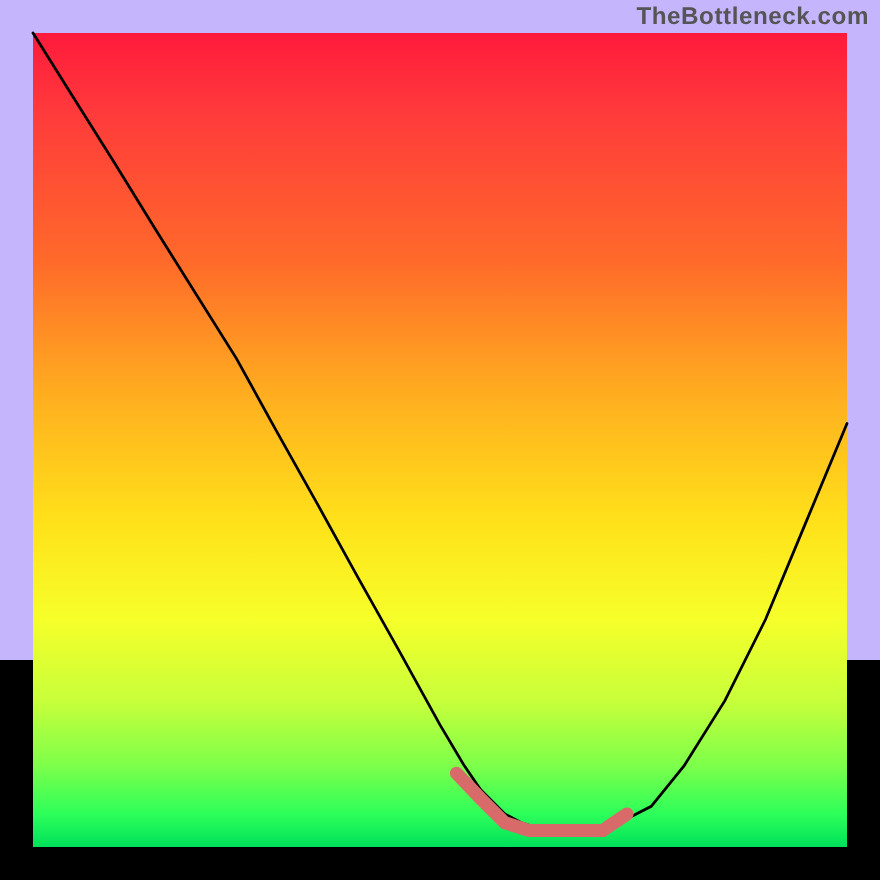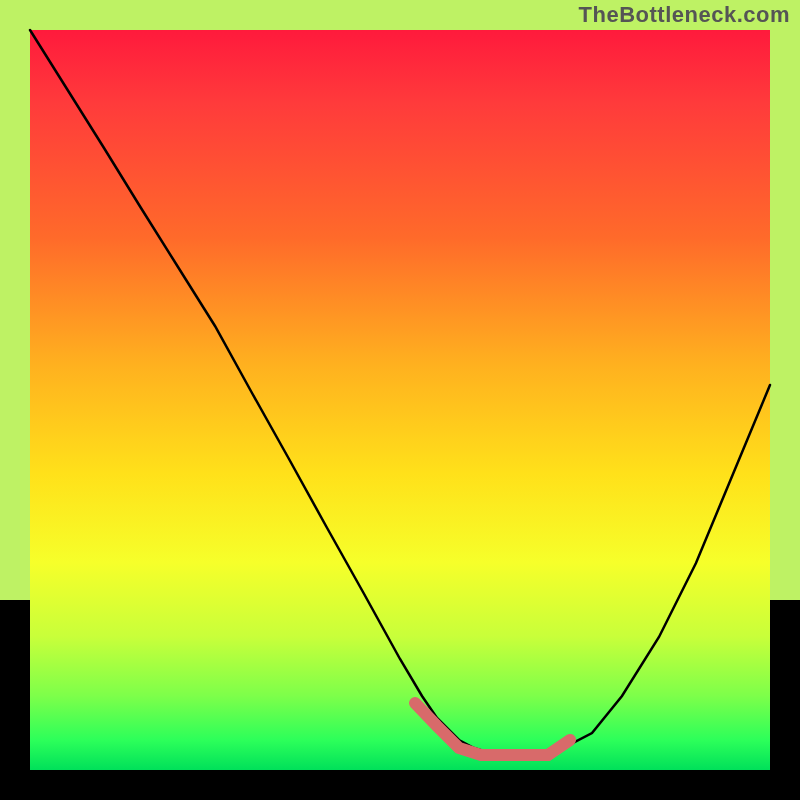--- a/index.html
+++ b/index.html
@@ -8,21 +8,21 @@
     width: 800px;
     height: 800px;
     background: #000;
     overflow: hidden;
     font-family: Arial, Helvetica, sans-serif;
   }
   .frame {
     position: relative;
     width: 800px;
     height: 600px;
-    background: #bef264;
+    background: #c4b5fd;
   }
   .watermark {
     position: absolute;
     top: 2px;
     right: 10px;
     color: #555;
     font-size: 22px;
     font-weight: bold;
     letter-spacing: 0.5px;
     z-index: 10;

